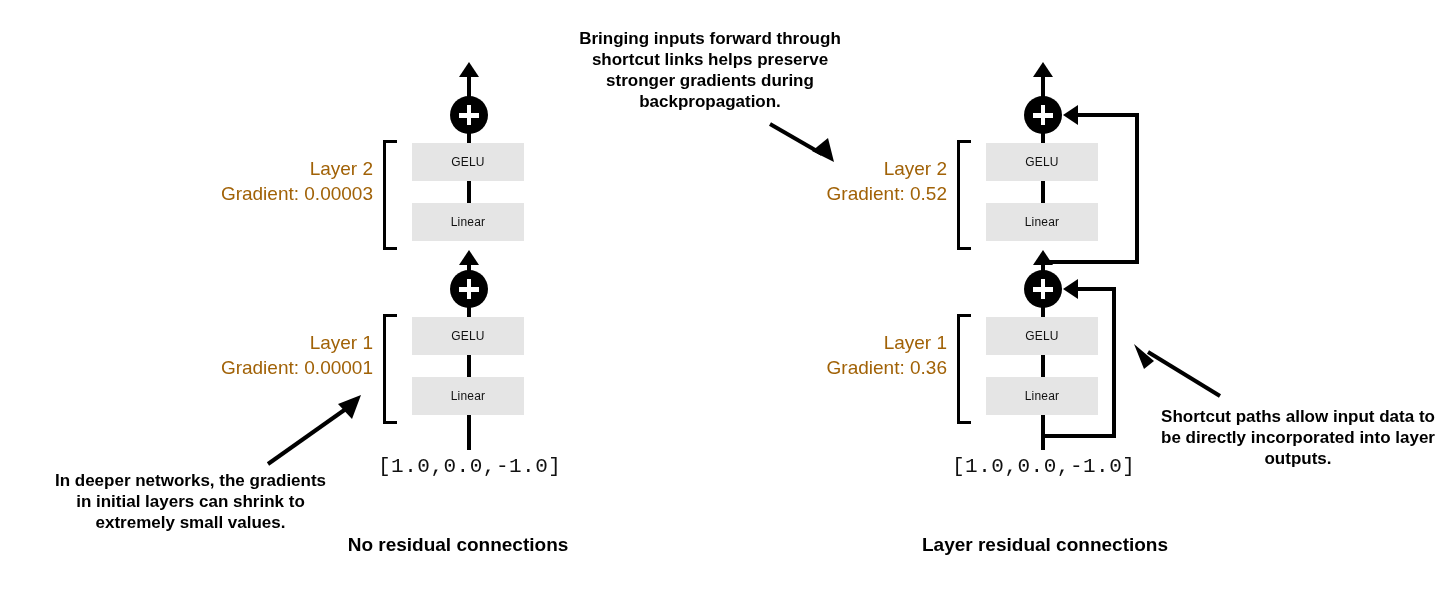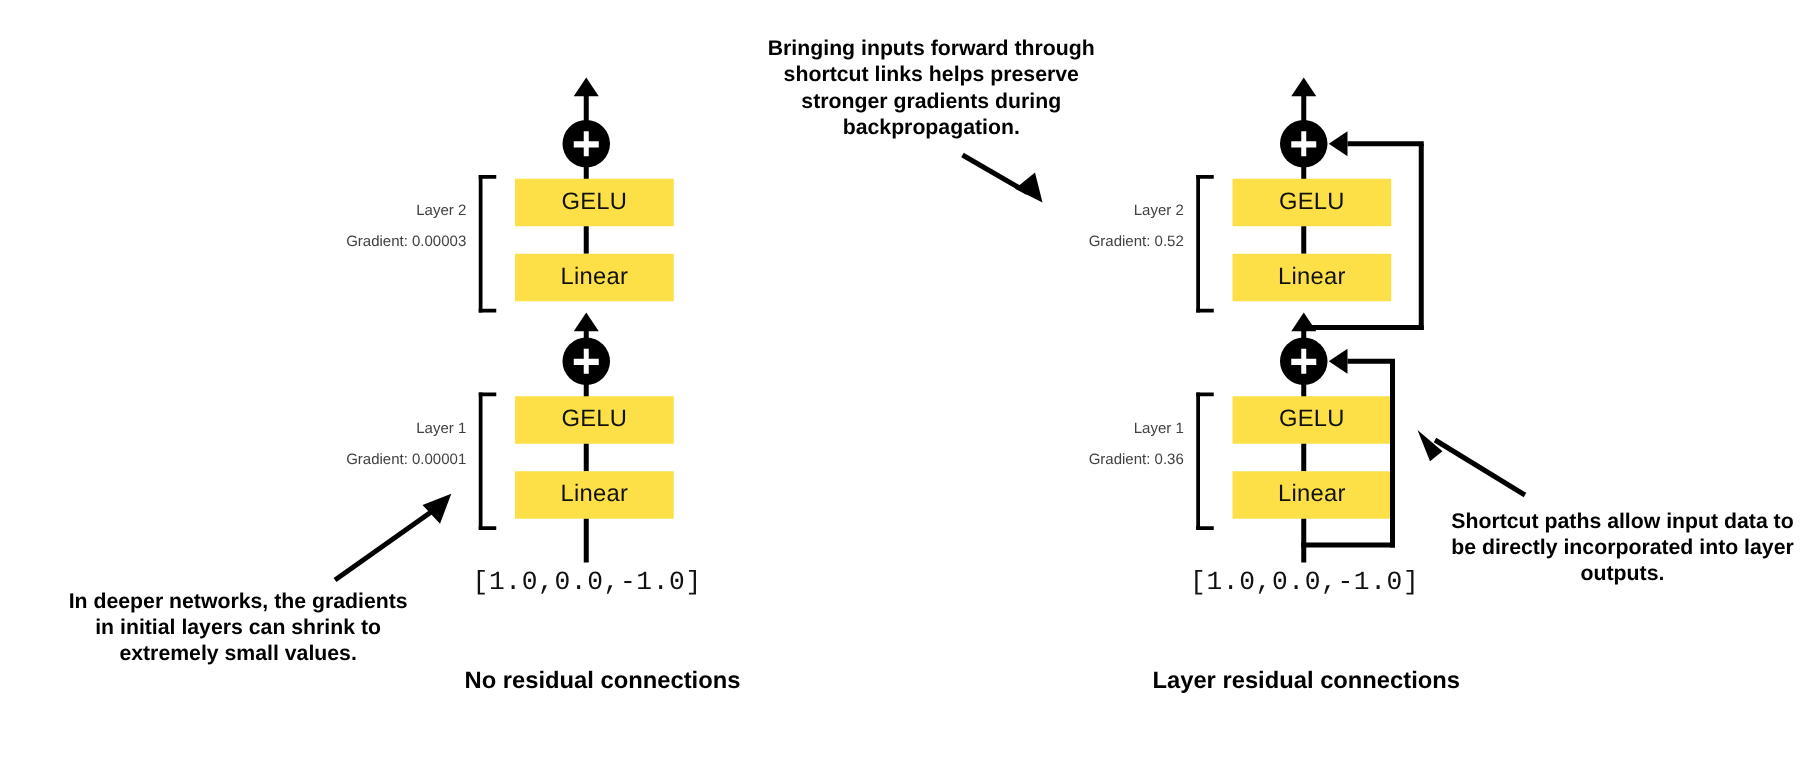--- a/index.html
+++ b/index.html
@@ -18,27 +18,27 @@
   .stage {
     position: absolute;
     inset: 0;
   }
 
   
   .col { position: absolute; top: 0; left: 0; }
 
   .block {
     position: absolute;
-    width: 127px;
+    width: 112px;
     height: 38px;
-    background: #fde047;
+    background: #e5e5e5;
     display: flex;
     align-items: center;
     justify-content: center;
-    font-size: 19px;
+    font-size: 12px;
     color: #111111;
     letter-spacing: 0.2px;
   }
 
   .plus {
     position: absolute;
     width: 38px;
     height: 38px;
     border-radius: 50%;
     background: #000000;
@@ -75,23 +75,23 @@
   .bracket {
     position: absolute;
     border: 3px solid #000000;
     border-right: none;
     width: 11px;
   }
 
   .layer-label {
     position: absolute;
     text-align: right;
-    font-size: 12px;
+    font-size: 19px;
     line-height: 25px;
-    color: #404040;
+    color: #a16207;
     white-space: nowrap;
   }
 
   .vector {
     position: absolute;
     font-family: "Liberation Mono", monospace;
     font-size: 21px;
     color: #111111;
     white-space: nowrap;
     letter-spacing: 0.5px;
@@ -155,21 +155,21 @@
     <div class="bracket" style="left:383px; top:314px; height:104px;"></div>
     <div class="layer-label" style="left:133px; top:330px; width:240px;">
       <div>Layer 1</div>
       <div>Gradient: 0.00001</div>
     </div>
 
     <div class="seg-v" style="left:467px; top:415px; height:35px;"></div>
 
     <div class="vector" style="left:378px; top:455px;">[1.0,0.0,-1.0]</div>
 
-    <div class="caption" style="left:282px; top:534px; width:400px;">No residual connections</div>
+    <div class="caption" style="left:258px; top:534px; width:400px;">No residual connections</div>
 
     <div class="note" style="left:48px; top:470px; width:285px;text-align:center;">In deeper networks, the gradients in initial layers can shrink to extremely small values.</div>
     <svg class="annot-arrow" style="left:262px; top:390px;" width="110" height="80" viewBox="0 0 110 80">
       <line x1="6" y1="74" x2="88" y2="16" stroke="#000000" stroke-width="4"></line>
       <polygon points="99,5 76,14 90,29" fill="#000000"></polygon>
     </svg>
   </div>
 
   <div class="col">
 
@@ -216,21 +216,21 @@
 
     <div class="seg-h" style="left:1041px; top:260px; width:98px;"></div>
     <div class="seg-v" style="left:1135px; top:115px; height:149px;"></div>
     <div class="seg-h" style="left:1078px; top:113px; width:61px;"></div>
     <div class="tri-left" style="left:1063px; top:105px;"></div>
 
     <div class="vector" style="left:952px; top:455px;">[1.0,0.0,-1.0]</div>
 
     <div class="caption" style="left:845px; top:534px; width:400px;">Layer residual connections</div>
 
-    <div class="note" style="left:600px; top:28px; width:290px;">Bringing inputs forward through shortcut links helps preserve stronger gradients during backpropagation.</div>
+    <div class="note" style="left:565px; top:28px; width:290px;">Bringing inputs forward through shortcut links helps preserve stronger gradients during backpropagation.</div>
     <svg class="annot-arrow" style="left:766px; top:120px;" width="110" height="60" viewBox="0 0 110 60">
       <line x1="4" y1="4" x2="56" y2="34" stroke="#000000" stroke-width="4"></line>
       <polygon points="68,42 62,18 46,31" fill="#000000"></polygon>
     </svg>
 
     <div class="note" style="left:1158px; top:406px; width:280px;">Shortcut paths allow input data to be directly incorporated into layer outputs.</div>
     <svg class="annot-arrow" style="left:1120px; top:334px;" width="110" height="70" viewBox="0 0 110 70">
       <line x1="100" y1="62" x2="28" y2="18" stroke="#000000" stroke-width="4"></line>
       <polygon points="14,10 34,27 24,35" fill="#000000"></polygon>
     </svg>

